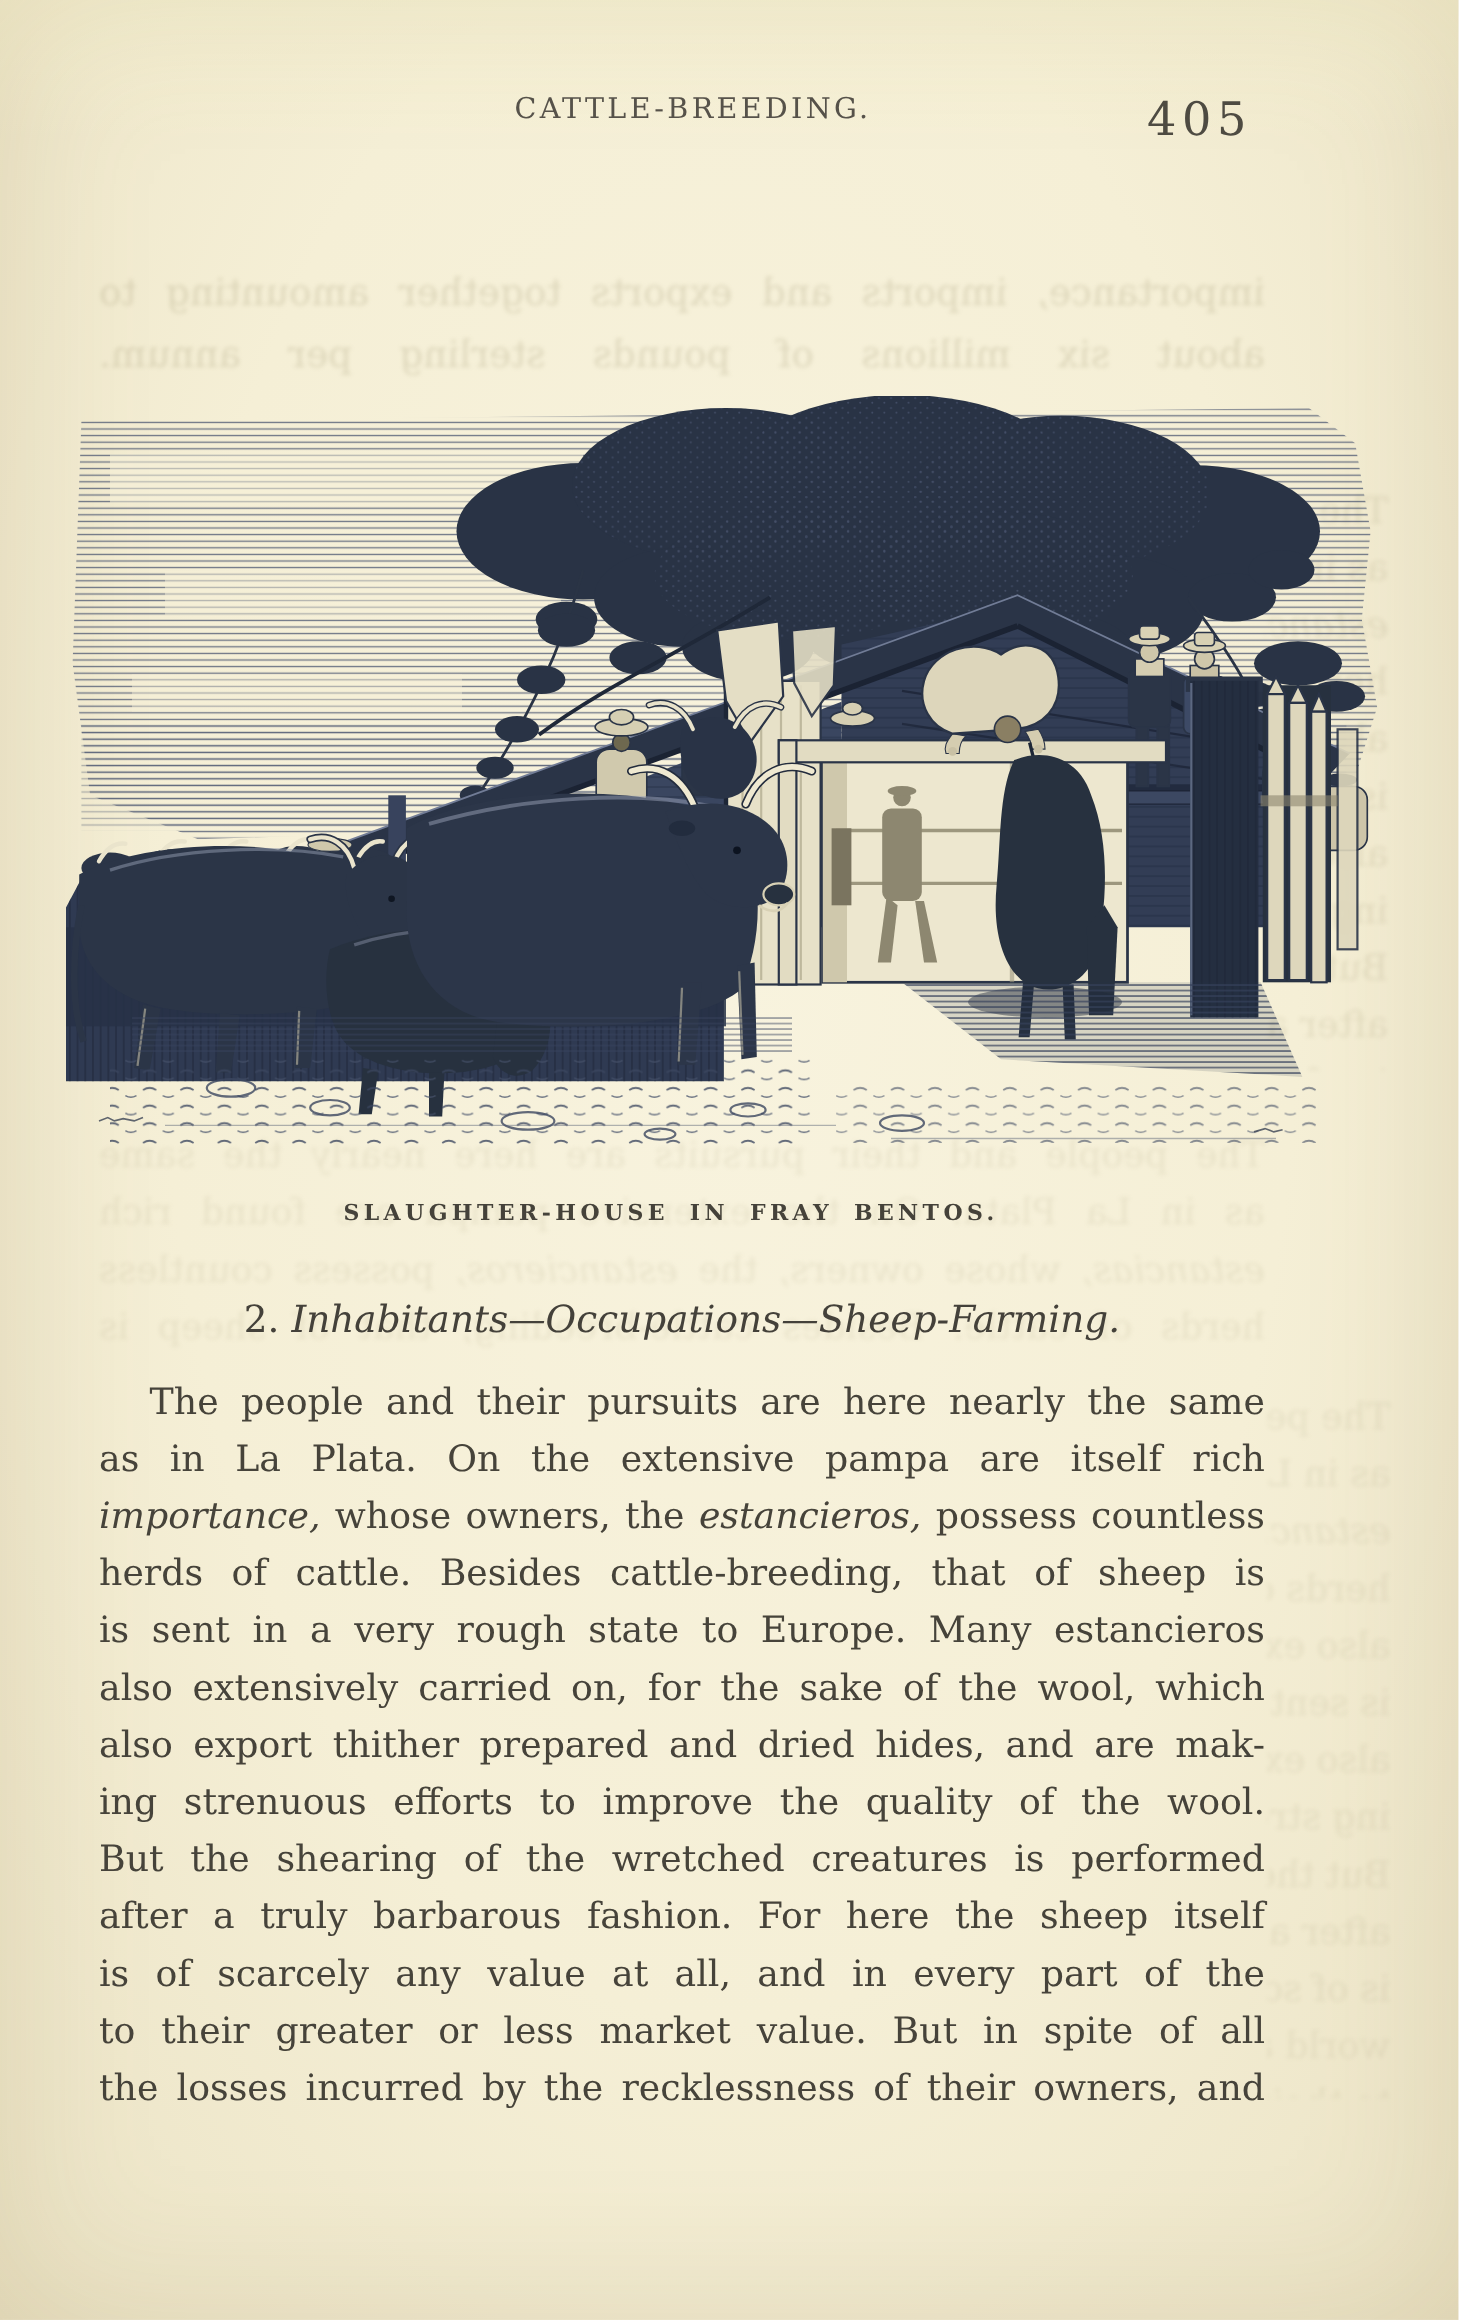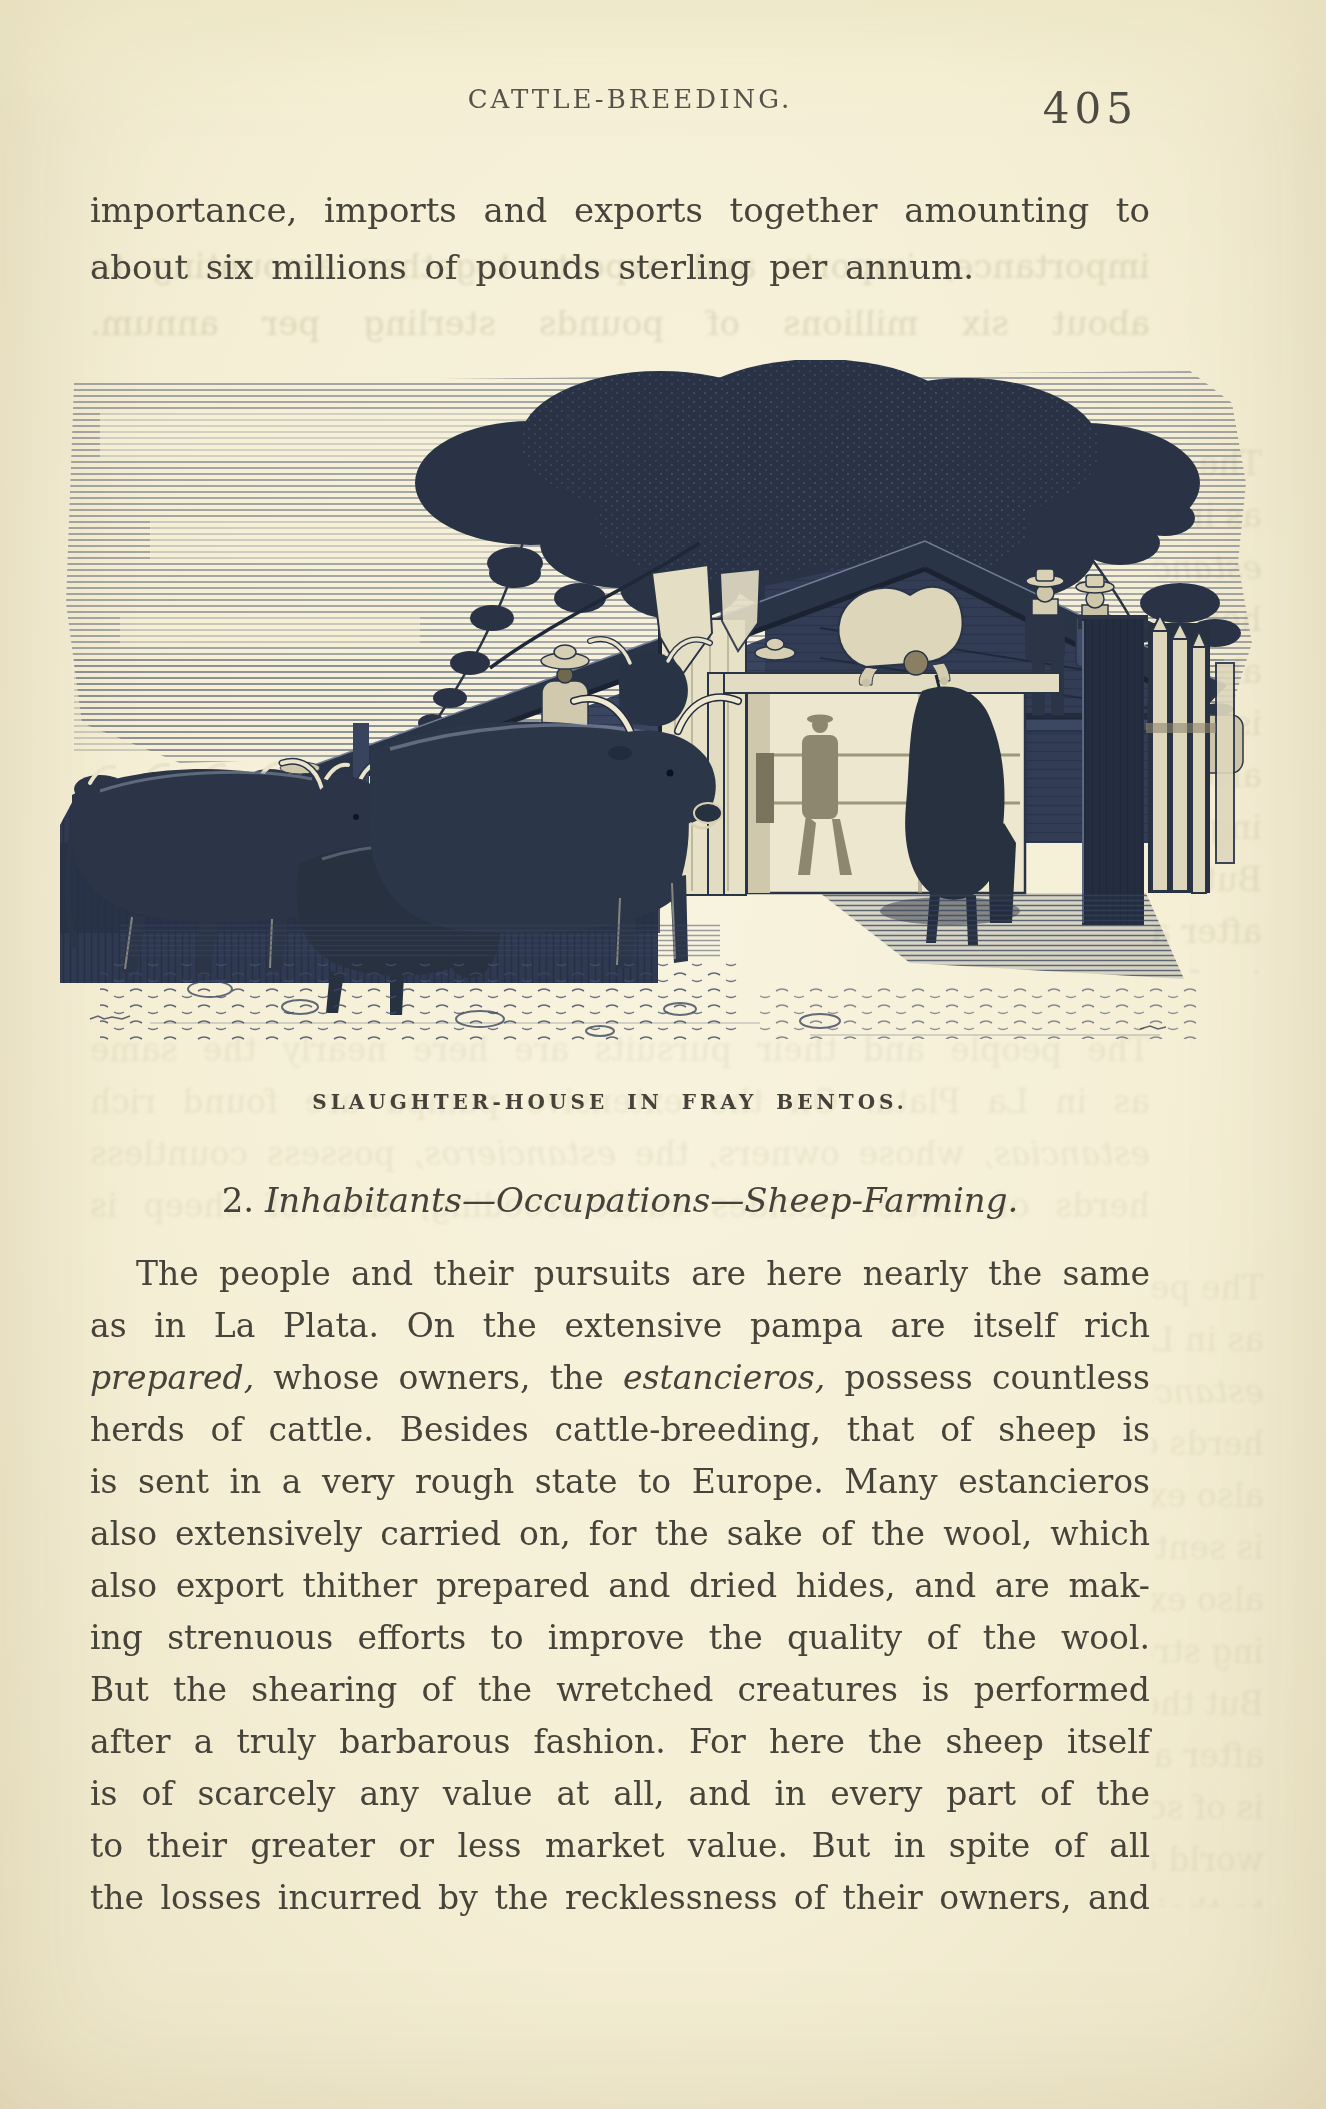--- a/index.html
+++ b/index.html
@@ -96,24 +96,20 @@
       <div class="bline"><span>But the shearing of the wretched creatures is performed</span></div>
       <div class="bline"><span>after a truly barbarous fashion.  For here the sheep itself</span></div>
       <div class="bline"><span>is of scarcely any value at all, and in every part of the</span></div>
       <div class="bline"><span>world animals are estimated and treated entirely according</span></div>
       <div class="bline"><span>to their greater or less market value.  But in spite of all</span></div>
     </div>
 
   <div class="running-header">CATTLE-BREEDING.</div>
   <div class="page-number">405</div>
 
-  <div class="textcol intro">
-      <div class="bline"><span>importance, imports and exports together amounting to</span></div>
-      <div class="bline"><span>about six millions of pounds sterling per annum.</span></div>
-    </div>
 
   <svg class="engraving" width="1210" height="682" viewBox="0 0 1210 682" role="img" aria-label="SLAUGHTER-HOUSE IN FRAY BENTOS.">
     <defs>
       <pattern id="ph" width="6" height="6" patternUnits="userSpaceOnUse">
         <line x1="0" y1="3" x2="6" y2="3" stroke="#46516d" stroke-width="1.2"></line>
       </pattern>
       <pattern id="ph2" width="5" height="5" patternUnits="userSpaceOnUse">
         <line x1="0" y1="2.5" x2="5" y2="2.5" stroke="#39445f" stroke-width="1.5"></line>
       </pattern>
       <pattern id="pv" width="7" height="7" patternUnits="userSpaceOnUse">
@@ -426,21 +422,21 @@
   <div class="caption">SLAUGHTER-HOUSE IN FRAY BENTOS.</div>
 
   <div class="section-heading">
     <span>2.</span>
     <i>Inhabitants—Occupations—Sheep-Farming.</i>
   </div>
 
   <div class="textcol body-par">
       <div class="bline"><span>The people and their pursuits are here nearly the same</span></div>
       <div class="bline"><span>as in La Plata.  On the extensive pampa are itself rich</span></div>
-      <div class="bline"><i>prepared,</i><span> whose owners, the </span><i>estancieros,</i><span> possess countless</span></div>
+      <div class="bline"><i>importance,</i><span> whose owners, the </span><i>estancieros,</i><span> possess countless</span></div>
       <div class="bline"><span>herds of cattle.  Besides cattle-breeding, that of sheep is</span></div>
       <div class="bline"><span>is sent in a very rough state to Europe.  Many estancieros</span></div>
       <div class="bline"><span>also extensively carried on, for the sake of the wool, which</span></div>
       <div class="bline"><span>also export thither prepared and dried hides, and are mak-</span></div>
       <div class="bline"><span>ing strenuous efforts to improve the quality of the wool.</span></div>
       <div class="bline"><span>But the shearing of the wretched creatures is performed</span></div>
       <div class="bline"><span>after a truly barbarous fashion.  For here the sheep itself</span></div>
       <div class="bline"><span>is of scarcely any value at all, and in every part of the</span></div>
       <div class="bline"><span>to their greater or less market value.  But in spite of all</span></div>
       <div class="bline"><span>the losses incurred by the recklessness of their owners, and</span></div>

